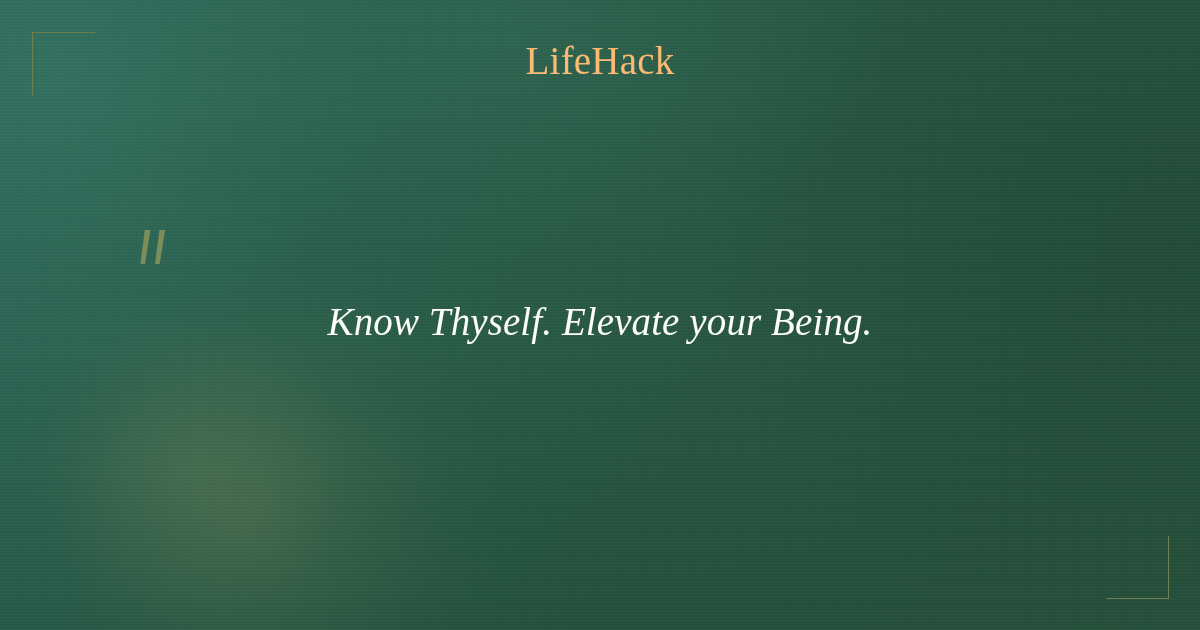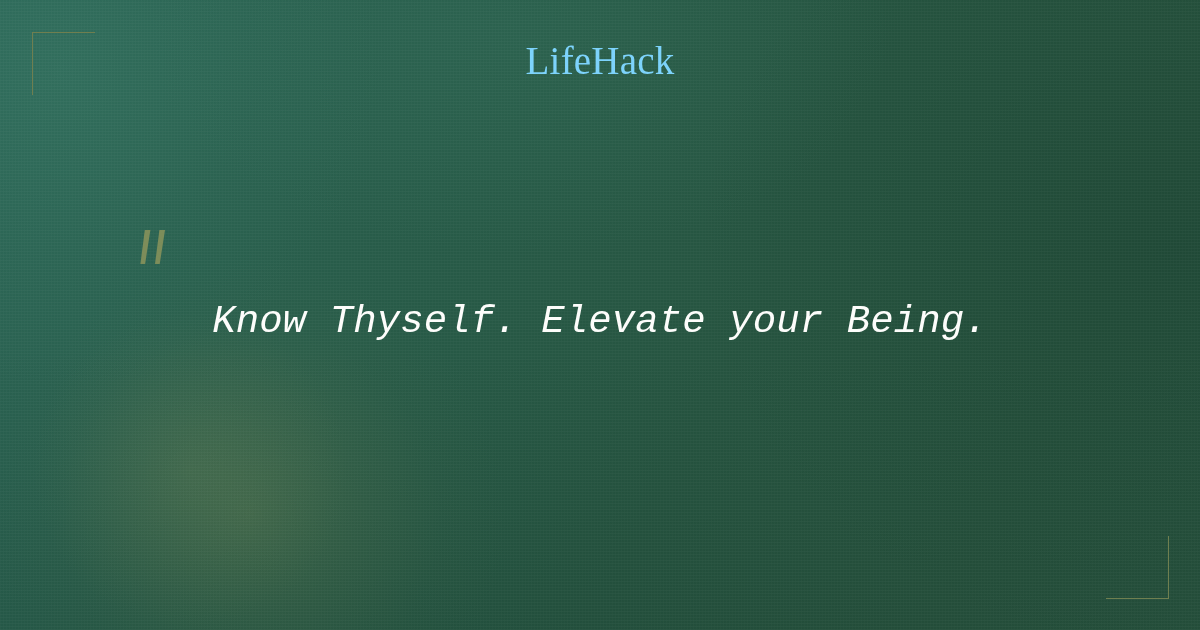--- a/index.html
+++ b/index.html
@@ -112,21 +112,21 @@
     border-right: 1.5px solid #6f7f50;
   }
 
   
   #logo {
     position: absolute;
     left: 0;
     right: 0;
     top: 38px;
     text-align: center;
-    color: #7dd3fc;
+    color: #fdba74;
     font-size: 39px;
     line-height: 46px;
     font-weight: 400;
     letter-spacing: 0.2px;
     font-family: "Liberation Serif", serif;
   }
 
   
   #quote-mark {
     position: absolute;
@@ -142,21 +142,21 @@
     left: 0;
     right: 0;
     top: 298px;
     text-align: center;
     color: #fdfdfb;
     font-size: 39px;
     line-height: 48px;
     font-style: italic;
     font-weight: 400;
     letter-spacing: 0.1px;
-    font-family: Liberation Mono, monospace;
+    font-family: Liberation Serif, serif;
     padding: 0 120px;
     box-sizing: border-box;
   }
 </style>
 </head>
 <body>
 
 <div id="card">
 
   <div class="bg-layer bg-base"></div>

